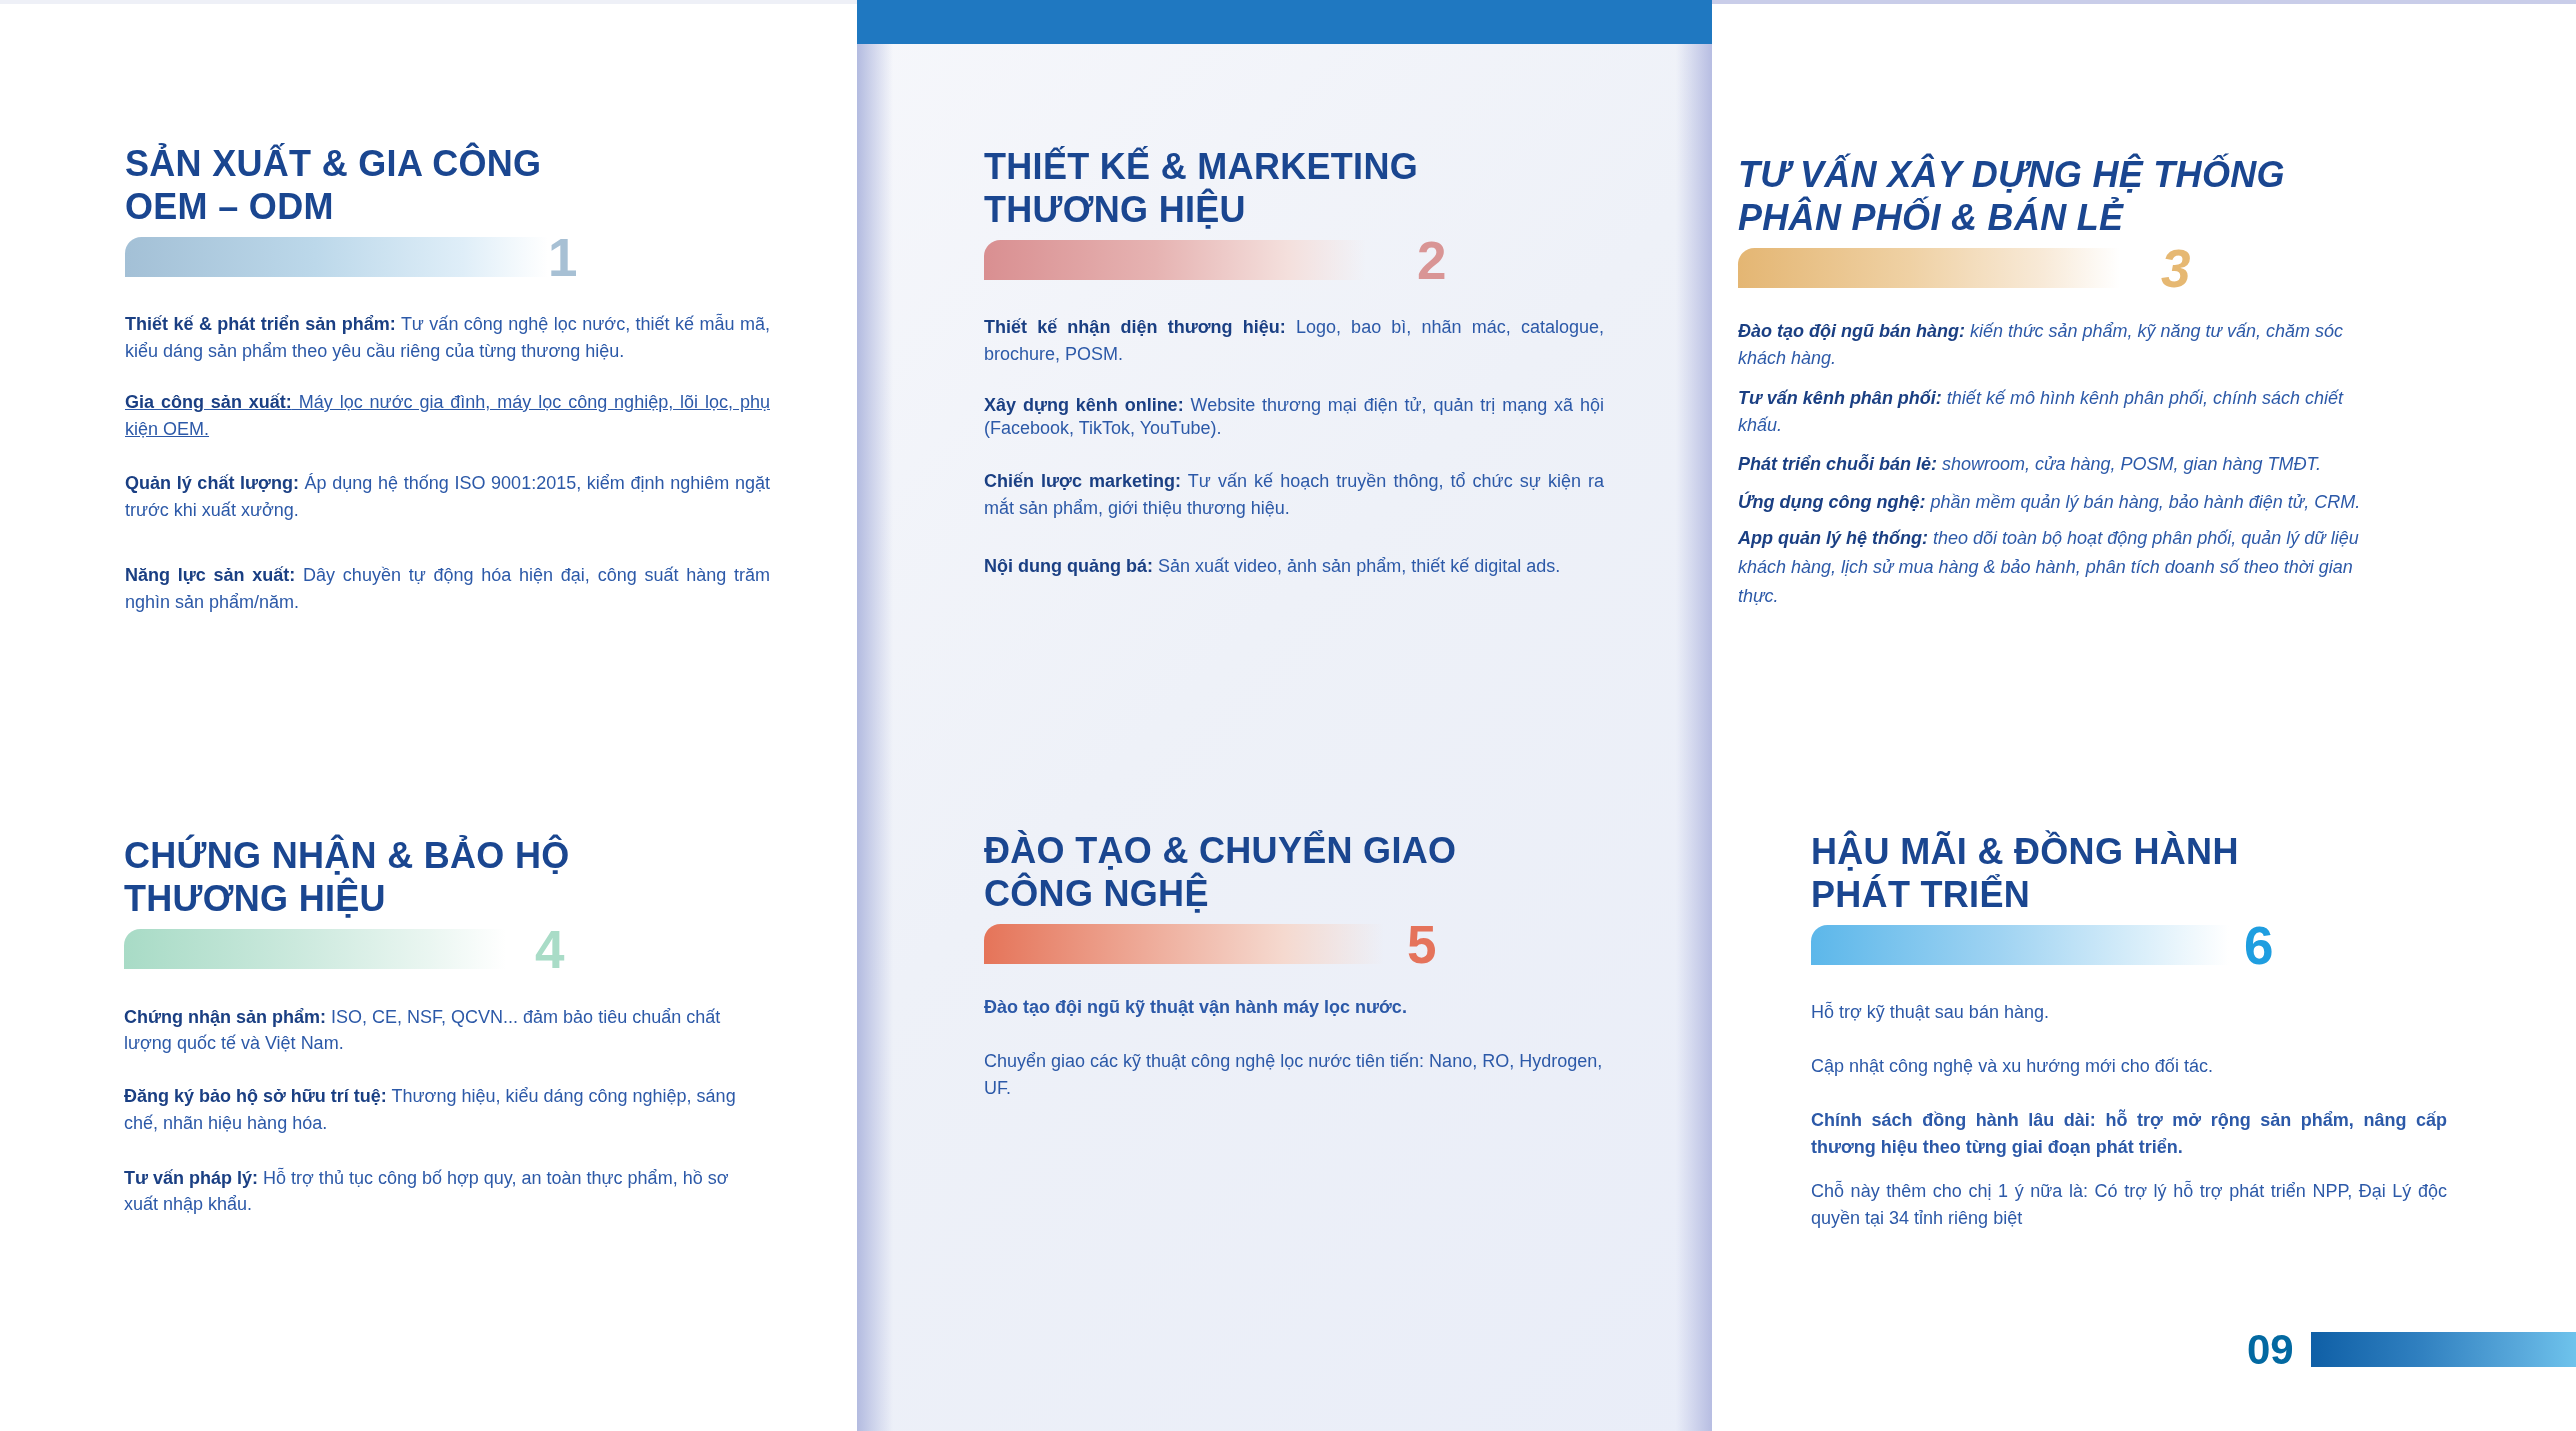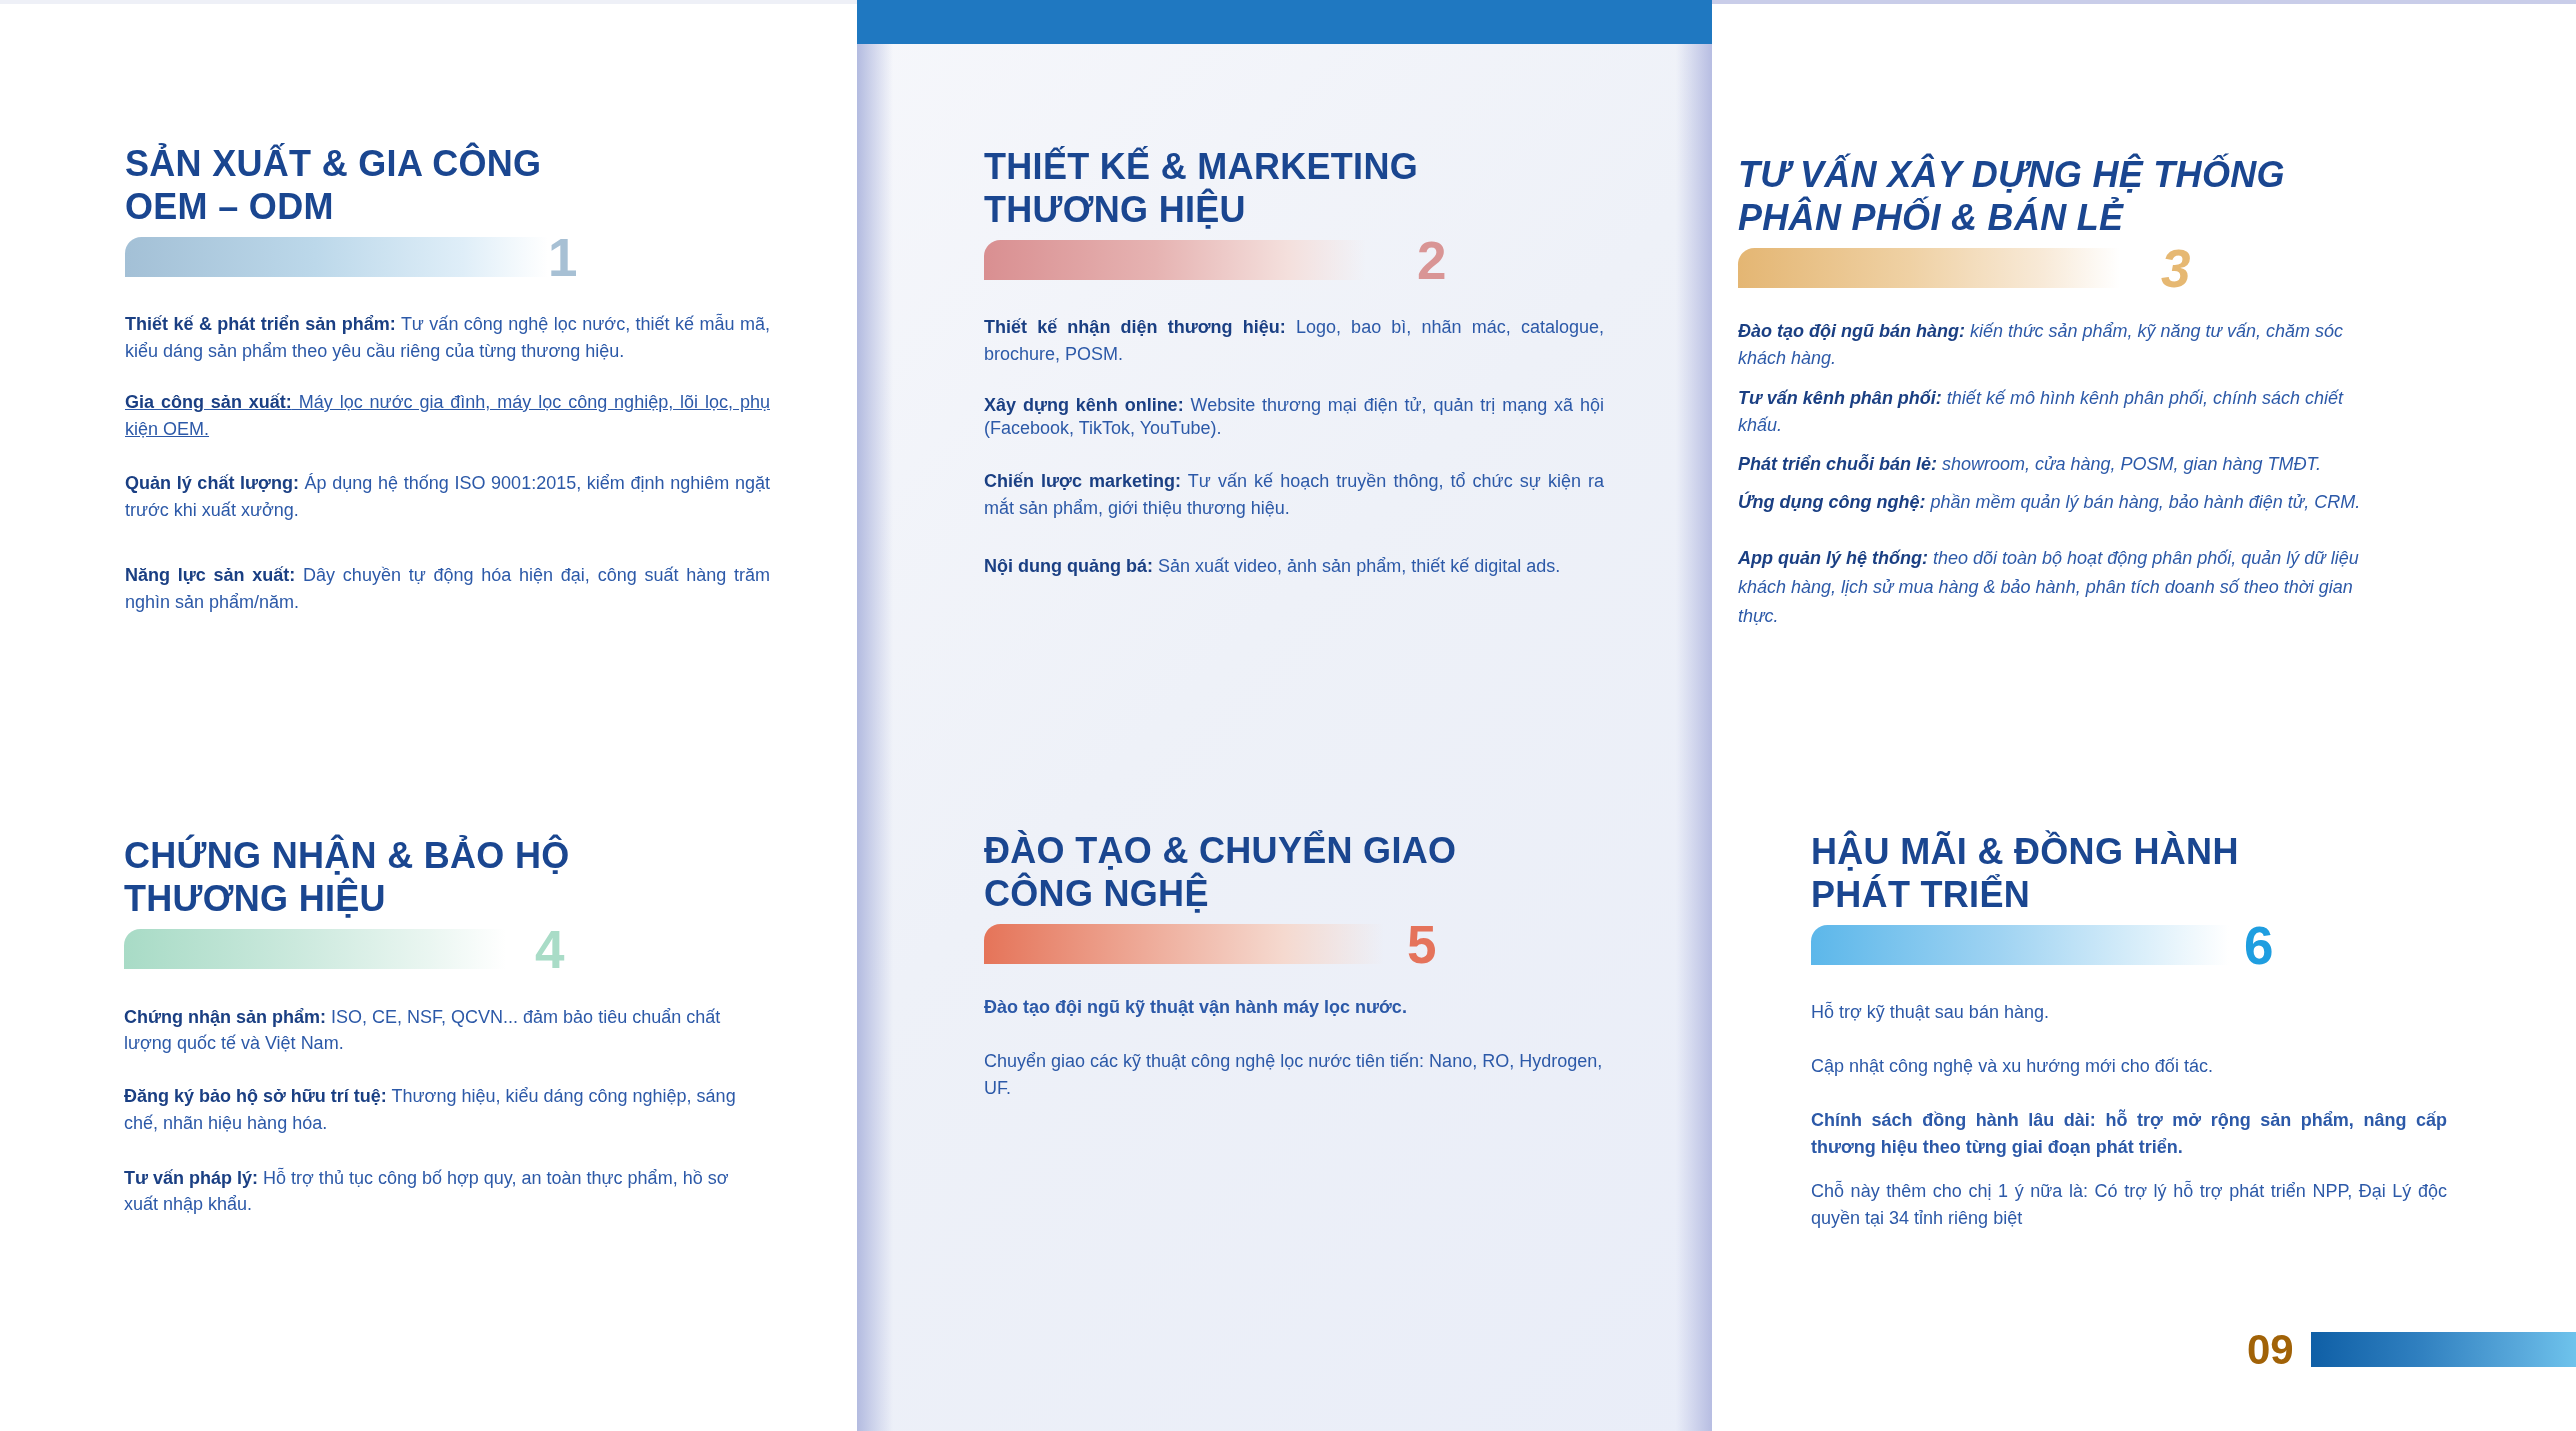--- a/index.html
+++ b/index.html
@@ -29,21 +29,21 @@
   }
   .bar-row { position:relative; height:45px; margin-top:7.3px; }
   .bar { position:absolute; left:0; top:1.8px; height:40px; width:427px; border-top-left-radius:16.4px; }
   .bar-num { position:absolute; top:-5.5px; font-family:"Liberation Sans", sans-serif; font-weight:700; font-size:53px; line-height:55px; }
   .items { margin-top:31px; }
   .item { font-size:18px; line-height:27px; color:#2c59a8; text-align:justify; margin-bottom:23.6px; }
   .item .lbl { font-weight:700; color:#1a3f83; }
   .item.tight { margin-bottom:12.7px; }
 
   .page-num {
-    position:absolute; left:2247px; top:1327px; font-weight:700; font-size:42px; line-height:45px; color:#a16207; z-index:3;
+    position:absolute; left:2247px; top:1327px; font-weight:700; font-size:42px; line-height:45px; color:#0369a1; z-index:3;
   }
   .page-bar {
     position:absolute; left:2311px; top:1332px; width:265px; height:35px;
     background:linear-gradient(90deg,#0f5fa6 0%,#2f7fbf 40%,#5aaadc 80%,#6ec3ec 100%); z-index:3;
   }
 </style>
 </head>
 <body>
 
 <div class="page">
@@ -92,21 +92,21 @@
       <div>PHÂN PHỐI &amp; BÁN LẺ</div>
     </div>
     <div class="bar-row">
       <div class="bar" style="background:linear-gradient(90deg,#e4b673 0%,#efd1a4 45%,#f8ead8 80%,#ffffff 100%); width:382px;"></div>
       <div class="bar-num" style="left:423px; color:#e6b872;">3</div>
     </div>
     <div class="items" style="margin-top:27px;">
       <div class="item tight" style="text-align:left;"><span class="lbl">Đào tạo đội ngũ bán hàng:</span><span> kiến thức sản phẩm, kỹ năng tư vấn, chăm sóc khách hàng.</span></div>
       <div class="item tight" style="text-align:left;"><span class="lbl">Tư vấn kênh phân phối:</span><span> thiết kế mô hình kênh phân phối, chính sách chiết khấu.</span></div>
       <div class="item tight" style="text-align:left; line-height:25.4px;"><span class="lbl">Phát triển chuỗi bán lẻ:</span><span> showroom, cửa hàng, POSM, gian hàng TMĐT.</span></div>
-      <div class="item tight" style="text-align:left; line-height:25.4px; margin-bottom:29px;"><span class="lbl">Ứng dụng công nghệ:</span><span> phần mềm quản lý bán hàng, bảo hành điện tử, CRM.</span></div>
+      <div class="item tight" style="text-align:left; line-height:25.4px; margin-bottom:9px;"><span class="lbl">Ứng dụng công nghệ:</span><span> phần mềm quản lý bán hàng, bảo hành điện tử, CRM.</span></div>
       <div class="item" style="text-align:left; line-height:29px;"><span class="lbl">App quản lý hệ thống:</span><span> theo dõi toàn bộ hoạt động phân phối, quản lý dữ liệu khách hàng, lịch sử mua hàng &amp; bảo hành, phân tích doanh số theo thời gian thực.</span></div>
     </div>
   </div>
 
   <div class="section" style="left:124px; top:834px; width:627px;">
     <div class="sec-title">
       <div>CHỨNG NHẬN &amp; BẢO HỘ</div>
       <div>THƯƠNG HIỆU</div>
     </div>
     <div class="bar-row">

